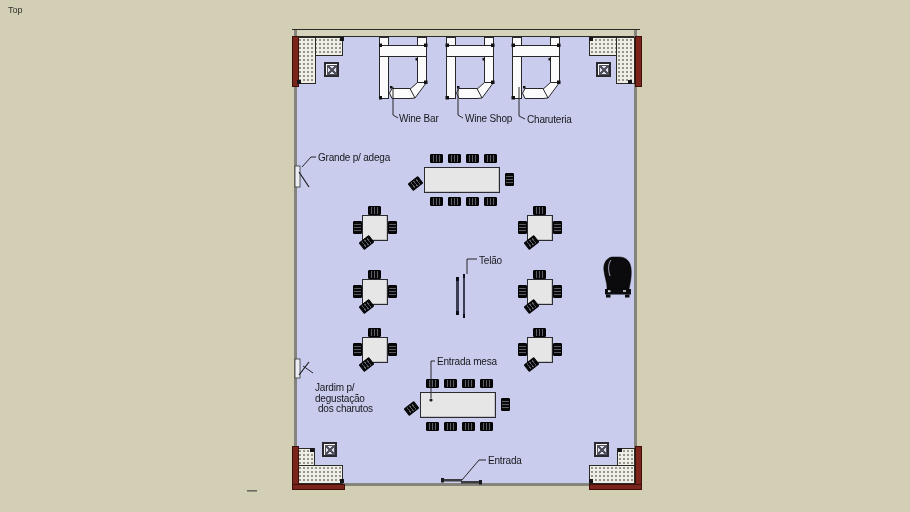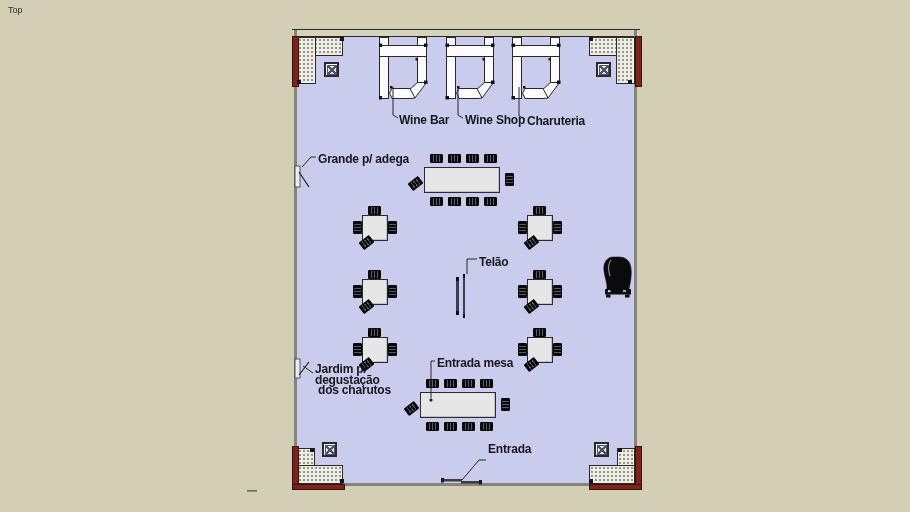--- a/index.html
+++ b/index.html
@@ -20,21 +20,21 @@
     background-image:linear-gradient(45deg,transparent 42%,#53535d 42%,#53535d 58%,transparent 58%),
                      linear-gradient(-45deg,transparent 42%,#53535d 42%,#53535d 58%,transparent 58%);}
   .chair{position:absolute;border:1px solid #000;box-sizing:border-box;border-radius:1px;background:#141418;}
   .chair.h{width:13px;height:9px;background-image:repeating-linear-gradient(90deg,#08080a 0 2px,#5d5d66 2px 3px);}
   .chair.v{width:9px;height:13px;background-image:repeating-linear-gradient(0deg,#08080a 0 2px,#5d5d66 2px 3px);}
   .rot{transform:rotate(-38deg);}
   .table-top{position:absolute;background:#e6e6e6;border:1px solid #2a2a30;box-sizing:border-box;box-shadow:inset -1px -1px 0 #c2c2c6;}
   .sq-group{position:absolute;width:46px;height:46px;}
   .big-group{position:absolute;width:108px;height:56px;}
   .telao-line{position:absolute;width:2.5px;background:linear-gradient(#0c0c14 0 4px,#3c3c54 4px calc(100% - 4px),#0c0c14 calc(100% - 4px));}
-  .lbl{position:absolute;font-size:12px;font-weight:bold;letter-spacing:-0.2px;color:#17171c;white-space:nowrap;}
+  .lbl{position:absolute;font-size:10px;font-weight:normal;letter-spacing:-0.2px;color:#17171c;white-space:nowrap;}
   .overlay{position:absolute;left:0;top:0;pointer-events:none;}
 </style>
 </head>
 <body>
 
 <div class="canvas">
 
   <div class="view-label">Top</div>
 
   <div class="floor"></div>
@@ -229,20 +229,20 @@
     </g>
     <rect x="247" y="490" width="10" height="1.6" fill="#6a6a62"></rect>
   </svg>
 
   <div class="lbl" style="left:399px;top:113px;">Wine Bar</div>
   <div class="lbl" style="left:465px;top:113px;">Wine Shop</div>
   <div class="lbl" style="left:527px;top:114px;">Charuteria</div>
   <div class="lbl" style="left:318px;top:152px;">Grande p/ adega</div>
   <div class="lbl" style="left:479px;top:255px;">Telão</div>
   <div class="lbl" style="left:437px;top:356px;">Entrada mesa</div>
-  <div class="lbl" style="left:315px;top:364px;line-height:10.5px;">
+  <div class="lbl" style="left:315px;top:383px;line-height:10.5px;">
     <div>Jardim p/</div>
     <div>degustação</div>
     <div style="padding-left:3px;">dos charutos</div>
   </div>
-  <div class="lbl" style="left:488px;top:442px;">Entrada</div>
+  <div class="lbl" style="left:488px;top:455px;">Entrada</div>
 
 </div>
 
 </body></html>

